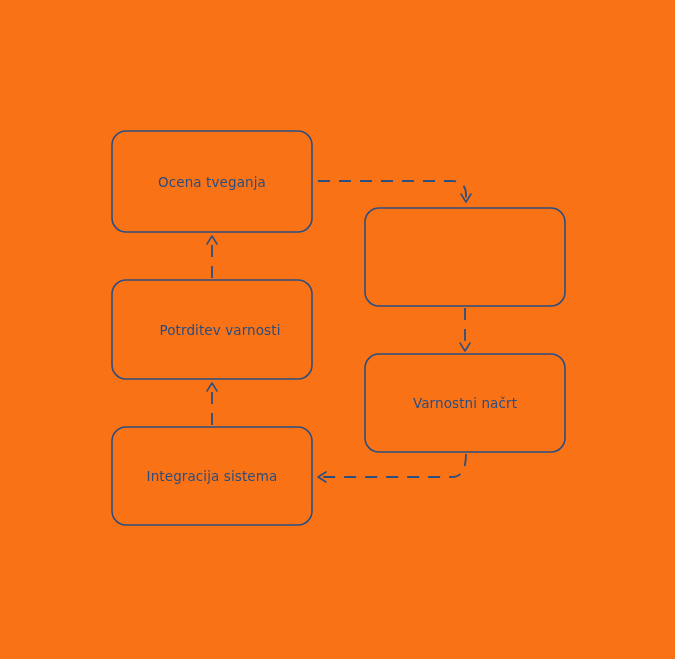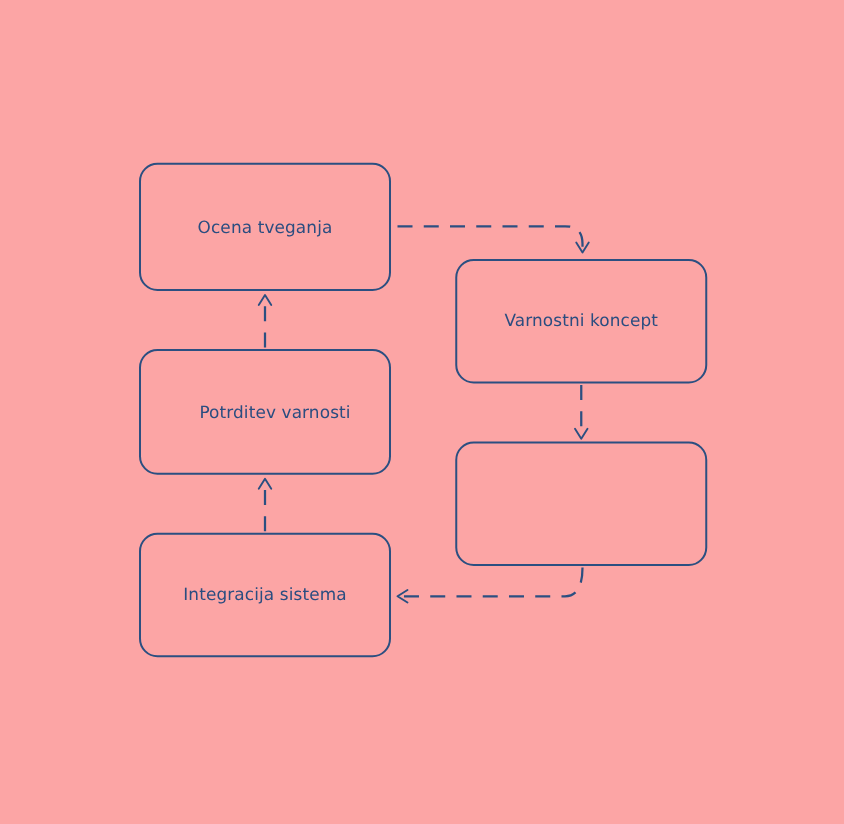--- a/index.html
+++ b/index.html
@@ -10,21 +10,21 @@
   body {
     width: 675px;
     height: 659px;
     overflow: hidden;
     font-family: "DejaVu Sans", sans-serif;
   }
   #diagram-canvas {
     position: relative;
     width: 675px;
     height: 659px;
-    background: #fca5a5;
+    background: #f97316;
   }
   #diagram-svg {
     position: absolute;
     top: 0;
     left: 0;
     width: 675px;
     height: 659px;
   }
   .node-label {
     position: absolute;
@@ -72,16 +72,16 @@
     <path d="M 212 278 L 212 239" fill="none" stroke="#2b4f81" stroke-width="1.8" stroke-dasharray="12 9" stroke-linecap="butt"></path>
     <path d="M 207 244 L 212 236 L 217 244" fill="none" stroke="#2b4f81" stroke-width="1.5" stroke-linecap="round" stroke-linejoin="round"></path>
   </svg>
 
   <div class="node-label" style="left:112px; top:131px; width:200px; height:101px;">Ocena tveganja</div>
 
   <div class="node-label" style="left:112px; top:280px; width:216px; height:99px;">Potrditev varnosti</div>
 
   <div class="node-label" style="left:112px; top:427px; width:200px; height:98px;text-align:center;">Integracija sistema</div>
 
-  <div class="node-label" style="left:365px; top:208px; width:200px; height:98px;">Varnostni koncept</div>
 
+  <div class="node-label" style="left:365px; top:354px; width:200px; height:98px;">Varnostni načrt</div>
 
 </div>
 
 </body></html>

